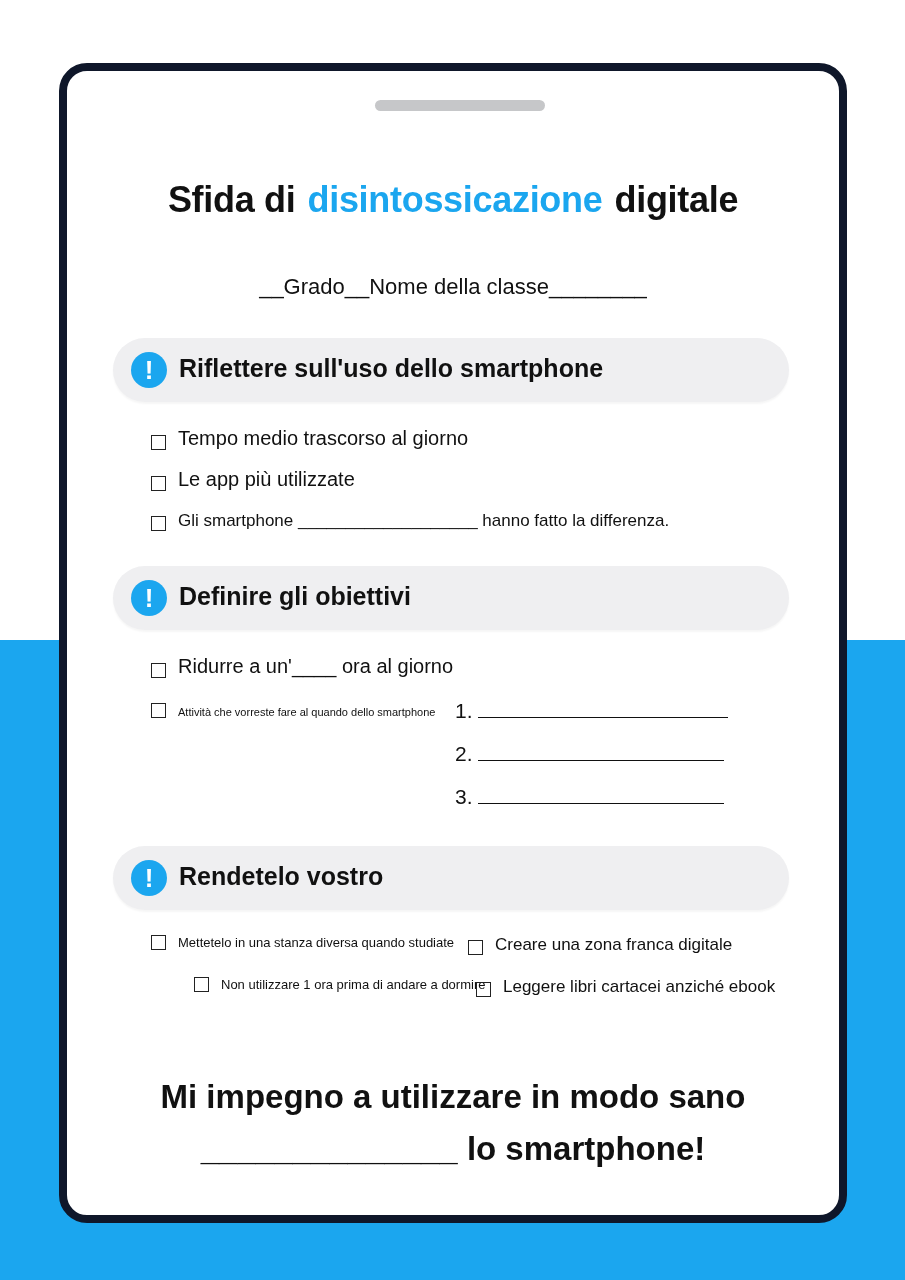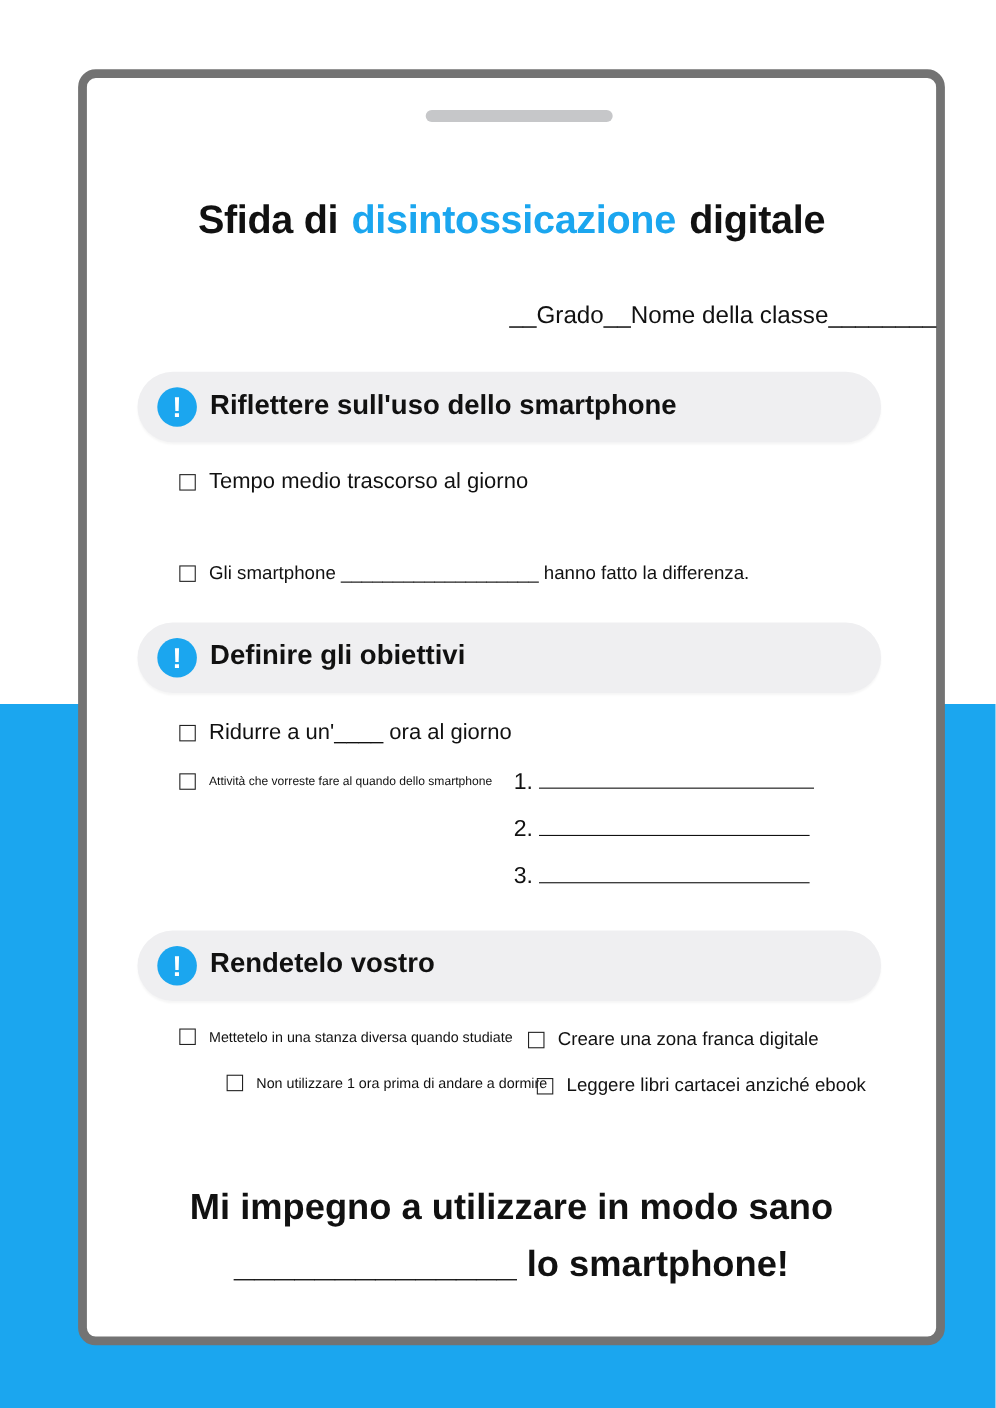--- a/index.html
+++ b/index.html
@@ -1,26 +1,26 @@
 <!DOCTYPE html>
 <html><head>
 <meta charset="utf-8">
 <style>
   html,body{margin:0;padding:0;}
   body{width:905px;height:1280px;position:relative;overflow:hidden;background:#ffffff;font-family:"Liberation Sans","DejaVu Sans",sans-serif;color:#111;}
   .bg-blue{position:absolute;left:0;top:640px;width:905px;height:640px;background:#1ba6ef;}
-  .phone{position:absolute;left:59px;top:63px;width:772px;height:1144px;background:#fff;border:8px solid #737373;border-radius:16px;margin-left:12px;}
+  .phone{position:absolute;left:59px;top:63px;width:772px;height:1144px;background:#fff;border:8px solid #0f172a;border-radius:28px;}
   .notch{position:absolute;left:308px;top:29px;width:170px;height:11px;border-radius:6px;background:#c6c7c9;}
   .title{position:absolute;left:0;right:0;top:108px;text-align:center;font-size:36px;font-weight:bold;letter-spacing:-0.3px;}
   .title .accent{color:#1ba6ef;margin:0 12px;}
-  .classline{position:absolute;left:0;right:0;top:203px;text-align:right;font-size:22px;}
+  .classline{position:absolute;left:0;right:0;top:203px;text-align:center;font-size:22px;}
   .section{position:absolute;left:46px;width:676px;height:64px;border-radius:32px;background:#efeff1;box-shadow:0 2px 2px rgba(0,0,0,0.04);}
   .section .icon{position:absolute;left:18px;top:14px;width:36px;height:36px;border-radius:50%;background:#1ba6ef;color:#fff;font-weight:bold;font-size:26px;line-height:36px;text-align:center;}
   .section .label{position:absolute;left:66px;top:16px;font-size:25px;font-weight:bold;}
-  .item{position:absolute;display:flex;align-items:center;white-space:nowrap;}
+  .item{position:absolute;display:flex;align-items:flex-end;white-space:nowrap;}
   .cb{width:15px;height:15px;border:1.5px solid #222;box-sizing:border-box;margin-right:12px;flex:none;}
   .t20{font-size:20px;}
   .t17{font-size:17px;}
   .t11{font-size:11px;}
   .t13{font-size:13px;}
   .num{position:absolute;font-size:21px;white-space:nowrap;}
   .line{display:inline-block;border-bottom:1.5px solid #111;vertical-align:baseline;}
   .pledge{position:absolute;left:0;right:0;top:1000px;text-align:center;font-size:33px;font-weight:bold;line-height:52px;}
 </style>
 </head>
@@ -37,20 +37,24 @@
 
   <div class="classline">__Grado__Nome della classe________</div>
 
   <div class="section" style="top:267px;">
     <div class="icon">!</div>
     <div class="label">Riflettere sull'uso dello smartphone</div>
   </div>
   <div class="item t20" style="left:84px;top:356px;">
     <span class="cb"></span>
       <span>Tempo medio trascorso al giorno</span>
+  </div>
+  <div class="item t20" style="left:84px;top:397px;">
+    <span class="cb"></span>
+      <span>Le app più utilizzate</span>
   </div>
   <div class="item t17" style="left:84px;top:440px;">
     <span class="cb"></span>
       <span>Gli smartphone ___________________ hanno fatto la differenza.</span>
   </div>
 
   <div class="section" style="top:495px;">
     <div class="icon">!</div>
     <div class="label">Definire gli obiettivi</div>
   </div>

